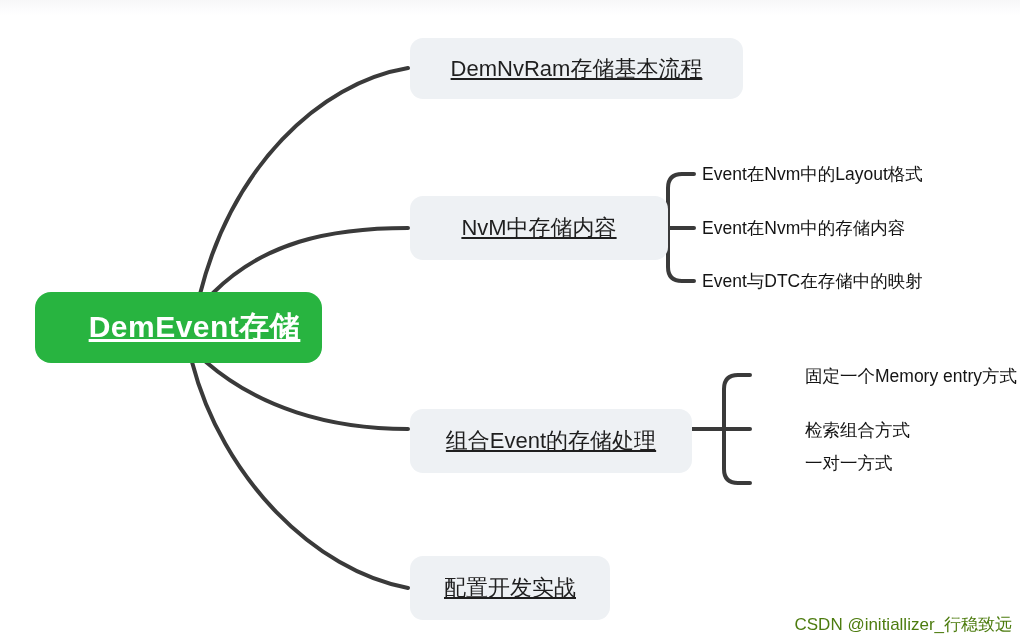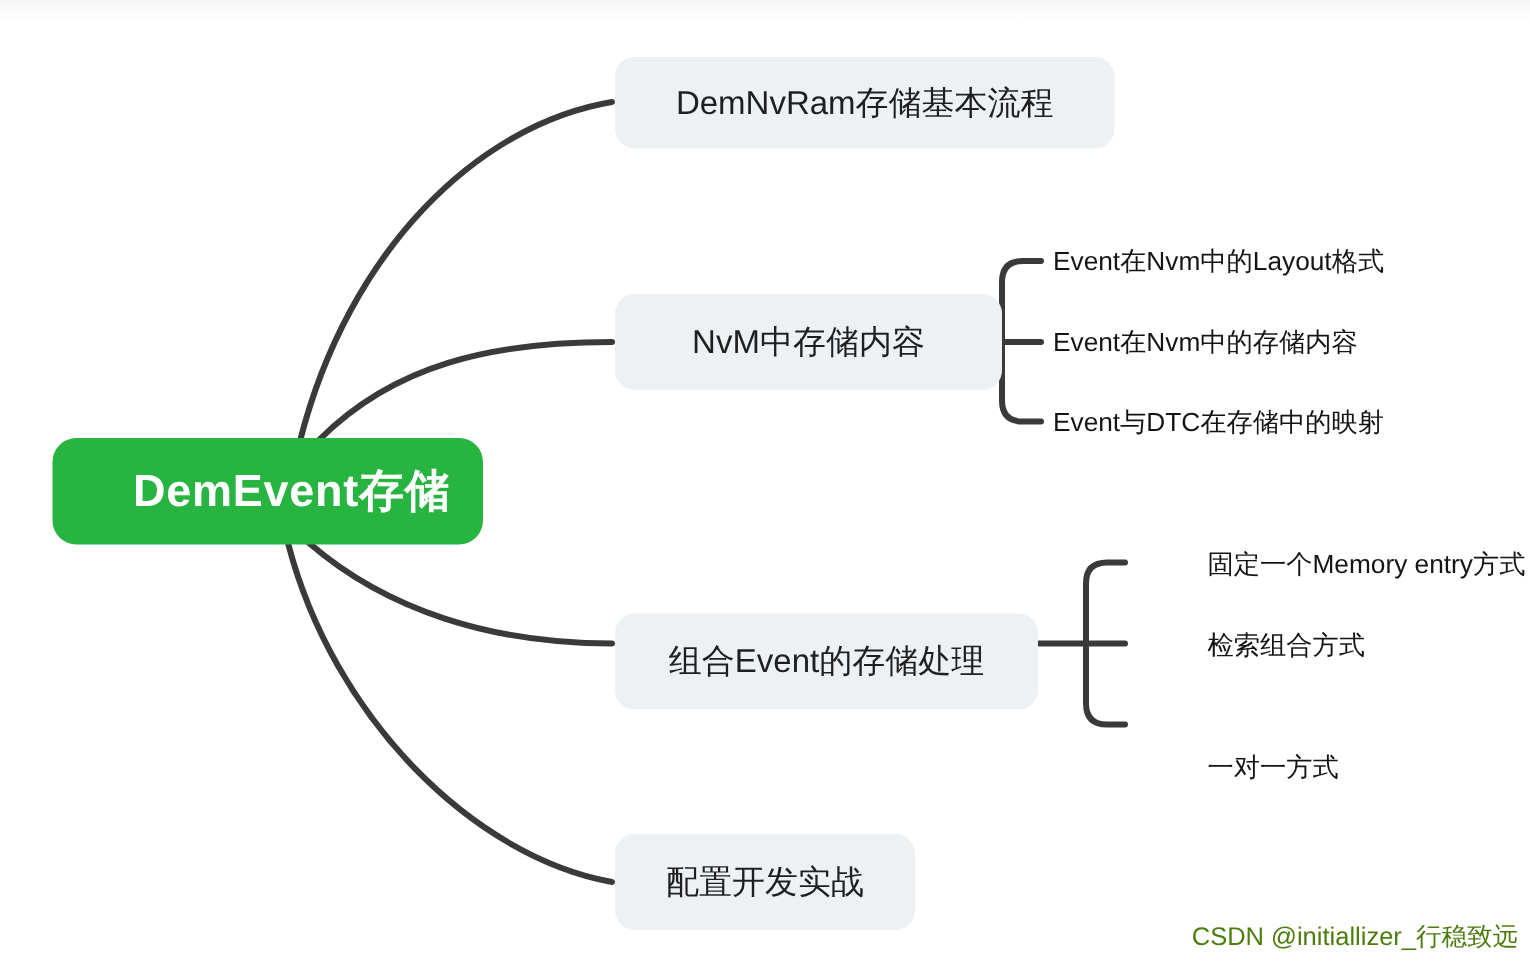--- a/index.html
+++ b/index.html
@@ -14,20 +14,21 @@
     position:absolute;left:0;top:0;width:1020px;height:16px;
     background:linear-gradient(to bottom,#f7f7f8 0%,#fcfcfd 55%,#ffffff 100%);
     pointer-events:none;
   }
   svg.links{position:absolute;left:0;top:0;z-index:0;}
   .node{
     position:absolute;z-index:1;
     display:flex;align-items:center;justify-content:center;
     box-sizing:border-box;
     white-space:nowrap;
+    text-decoration:underline;
   }
   .node.root{
     left:35px;top:292px;width:287px;height:71px;
     background:#28b440;border-radius:16px;
     color:#ffffff;font-size:30px;font-weight:bold;
     letter-spacing:0.5px;
     padding-left:32px;
   }
   .node.branch{
     background:#eef1f4;border-radius:13px;
@@ -42,21 +43,21 @@
     transform:translateY(-50%);
     color:#141414;font-size:17.5px;white-space:nowrap;
   }
   .leaf.g2{left:702px;}
   .leaf.g3{left:757px;margin-left:48px;}
   .leaf.g2.r1{top:174px;}
   .leaf.g2.r2{top:228px;}
   .leaf.g2.r3{top:281px;}
   .leaf.g3.r1{top:376px;}
   .leaf.g3.r2{top:430px;}
-  .leaf.g3.r3{top:511px;}
+  .leaf.g3.r3{top:463px;}
   .watermark{
     position:absolute;right:8px;bottom:6px;z-index:1;
     color:#4d7c0f;font-size:17px;white-space:nowrap;
   }
 </style>
 </head>
 <body>
 
 <div class="canvas">
 

